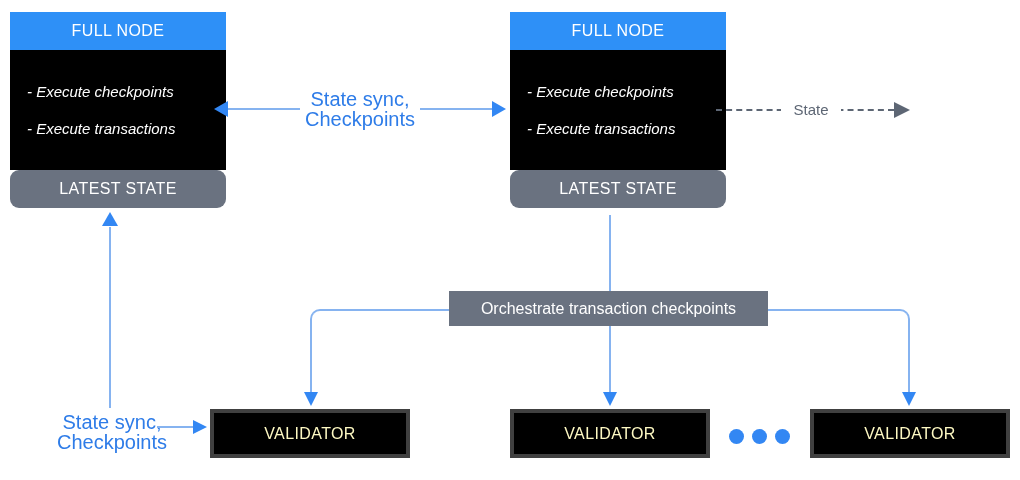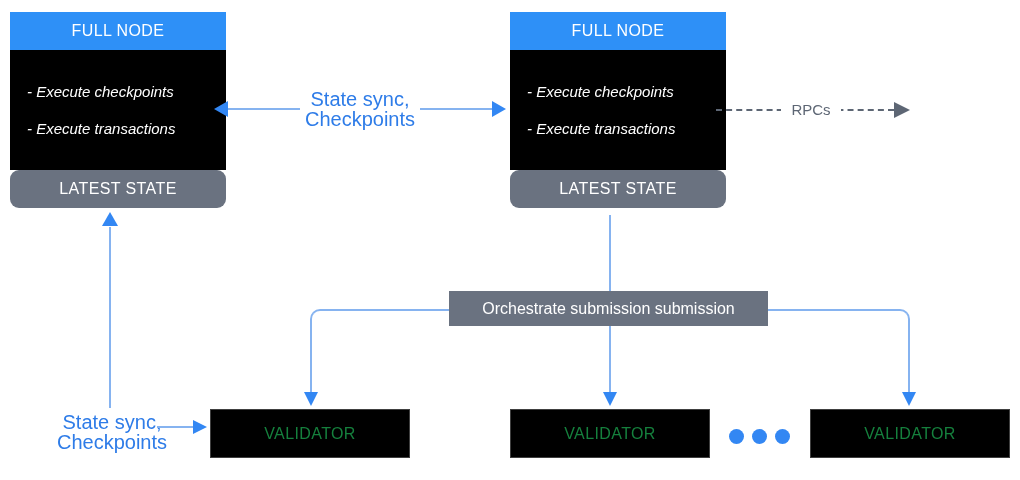--- a/index.html
+++ b/index.html
@@ -25,21 +25,21 @@
   .fn-header{height:38px;background:var(--node-header-blue);color:#ffffff;
     display:flex;align-items:center;justify-content:center;font-size:16px;letter-spacing:.4px;}
   .fn-body{height:120px;background:var(--node-body-black);color:#ffffff;
     display:flex;flex-direction:column;justify-content:center;gap:20px;
     padding-left:17px;font-size:15px;font-style:italic;}
   .fn-footer{height:38px;background:var(--state-bar-gray);color:#ffffff;
     display:flex;align-items:center;justify-content:center;font-size:16px;letter-spacing:.4px;border-radius:9px;}
 
   
   .validator{width:200px;height:49px;background:var(--validator-black);
-    border:1px solid #404040;box-sizing:border-box;color:#15803d;
+    border:4px solid #404040;box-sizing:border-box;color:#fef9c3;
     display:flex;align-items:center;justify-content:center;font-size:16px;letter-spacing:.4px;}
 
   
   .orchestrator{width:319px;height:35px;background:var(--orchestrator-gray);color:#ffffff;
     display:flex;align-items:center;justify-content:center;font-size:16px;}
 
   
   .hline{height:2px;background:var(--connector-light-blue);}
   .vline{width:2px;background:var(--connector-light-blue);}
   .dash-line{height:0;border-top:2px dashed var(--rpc-gray);}
@@ -93,42 +93,42 @@
   <div class="abs hline" style="left:218px;top:108px;width:284px;"></div>
   <div class="abs ah ah-left" style="left:214px;top:101px;"></div>
   <div class="abs ah ah-right" style="left:492px;top:101px;"></div>
   <div class="abs blue-label" style="left:300px;top:89px;width:120px;">
     <div>State sync,</div>
     <div>Checkpoints</div>
   </div>
 
   <div class="abs dash-line" style="left:716px;top:109px;width:178px;"></div>
   <div class="abs ah ah-right-gray" style="left:894px;top:102px;"></div>
-  <div class="abs rpc-label" style="left:781px;top:100px;width:60px;">RPCs</div>
+  <div class="abs rpc-label" style="left:781px;top:100px;width:60px;">State</div>
 
   <div class="abs vline" style="left:109px;top:227px;height:181px;"></div>
   <div class="abs ah ah-up" style="left:102px;top:212px;"></div>
 
   <div class="abs blue-label" style="left:48px;top:412px;width:128px;">
     <div>State sync,</div>
     <div>Checkpoints</div>
   </div>
   <div class="abs hline" style="left:157px;top:426px;width:36px;"></div>
   <div class="abs ah ah-right-sm" style="left:193px;top:420px;"></div>
 
   <div class="abs vline" style="left:609px;top:215px;height:76px;"></div>
   <div class="abs vline" style="left:609px;top:326px;height:66px;"></div>
   <div class="abs ah ah-down" style="left:603px;top:392px;"></div>
 
   <div class="abs elbow-left" style="left:310px;top:309px;"></div>
   <div class="abs ah ah-down" style="left:304px;top:392px;"></div>
   <div class="abs elbow-right" style="left:768px;top:309px;"></div>
   <div class="abs ah ah-down" style="left:902px;top:392px;"></div>
 
-  <div class="abs orchestrator" style="left:449px;top:291px;">Orchestrate submission submission</div>
+  <div class="abs orchestrator" style="left:449px;top:291px;">Orchestrate transaction checkpoints</div>
 
   <div class="abs validator" style="left:210px;top:409px;">VALIDATOR</div>
   <div class="abs validator" style="left:510px;top:409px;">VALIDATOR</div>
   <div class="abs validator" style="left:810px;top:409px;">VALIDATOR</div>
 
   <div class="abs dots" style="left:729px;top:429px;">
     <div class="dot"></div>
     <div class="dot"></div>
     <div class="dot"></div>
   </div>

